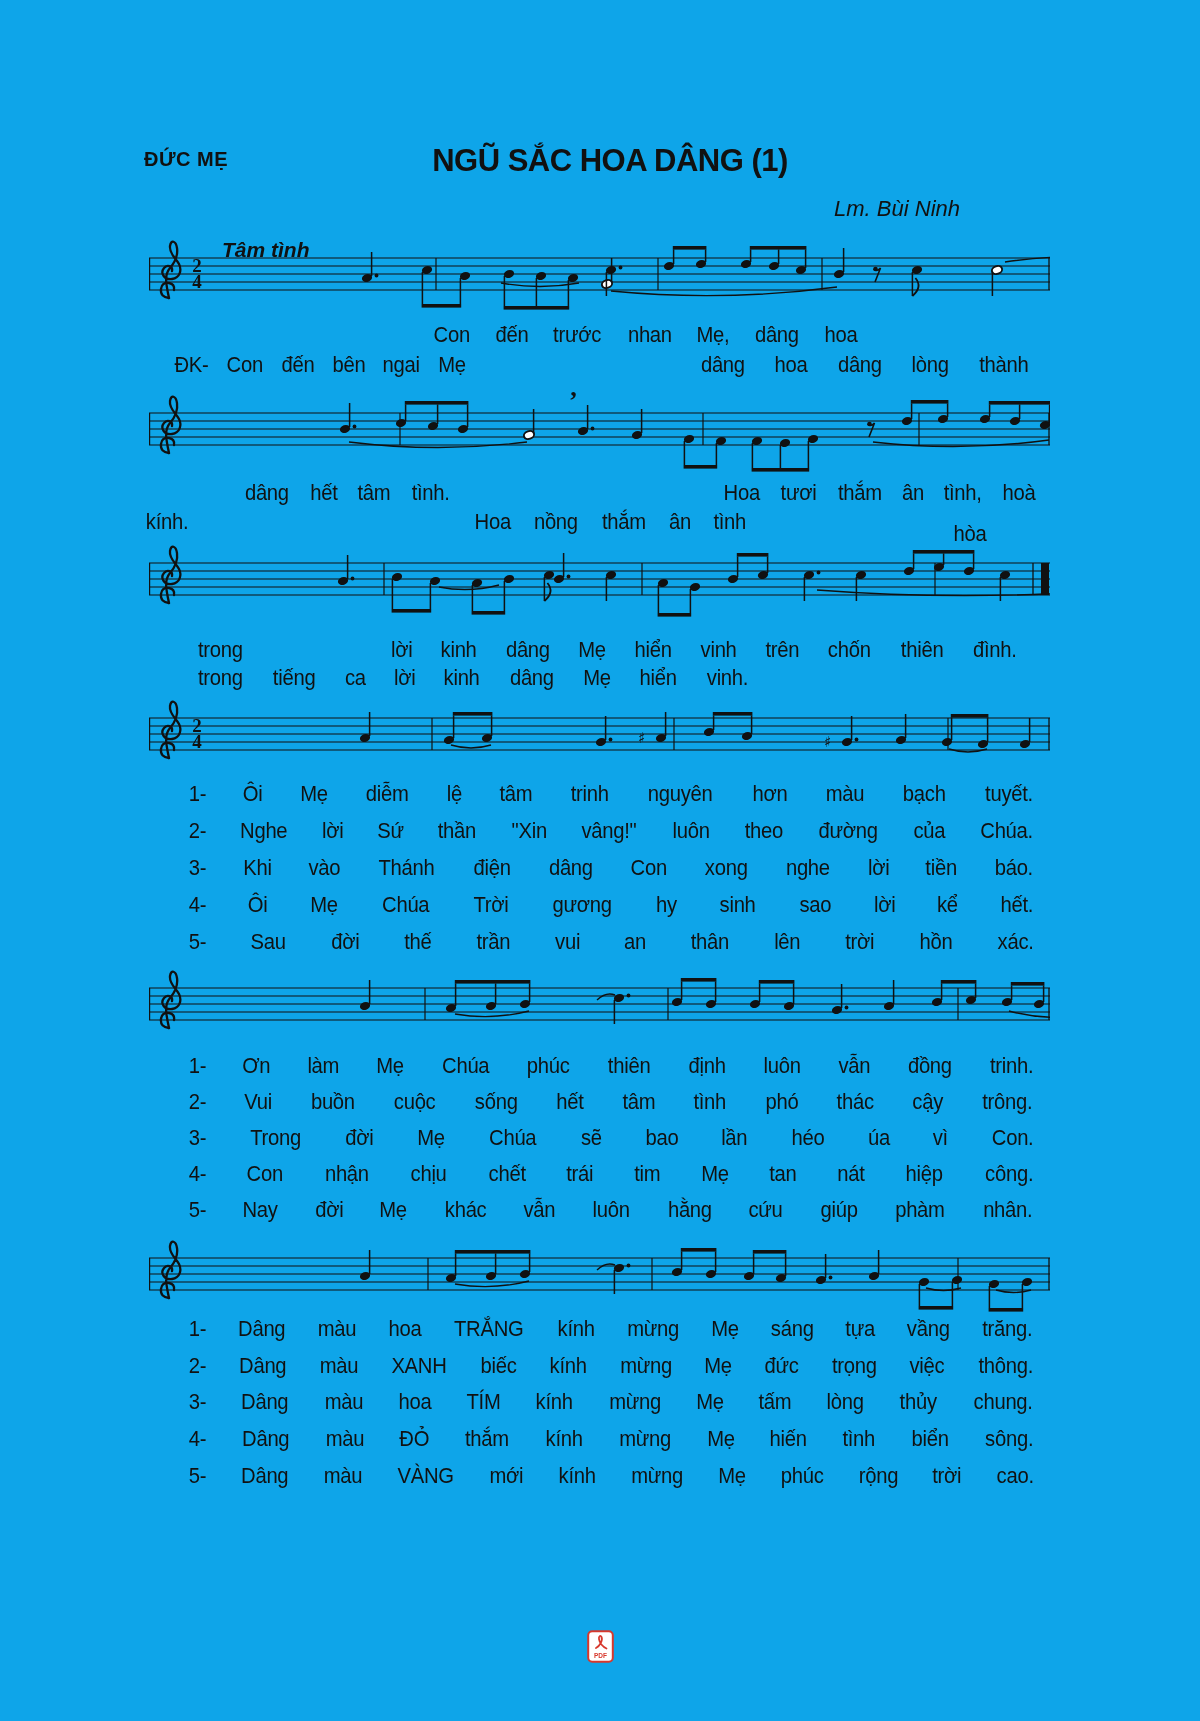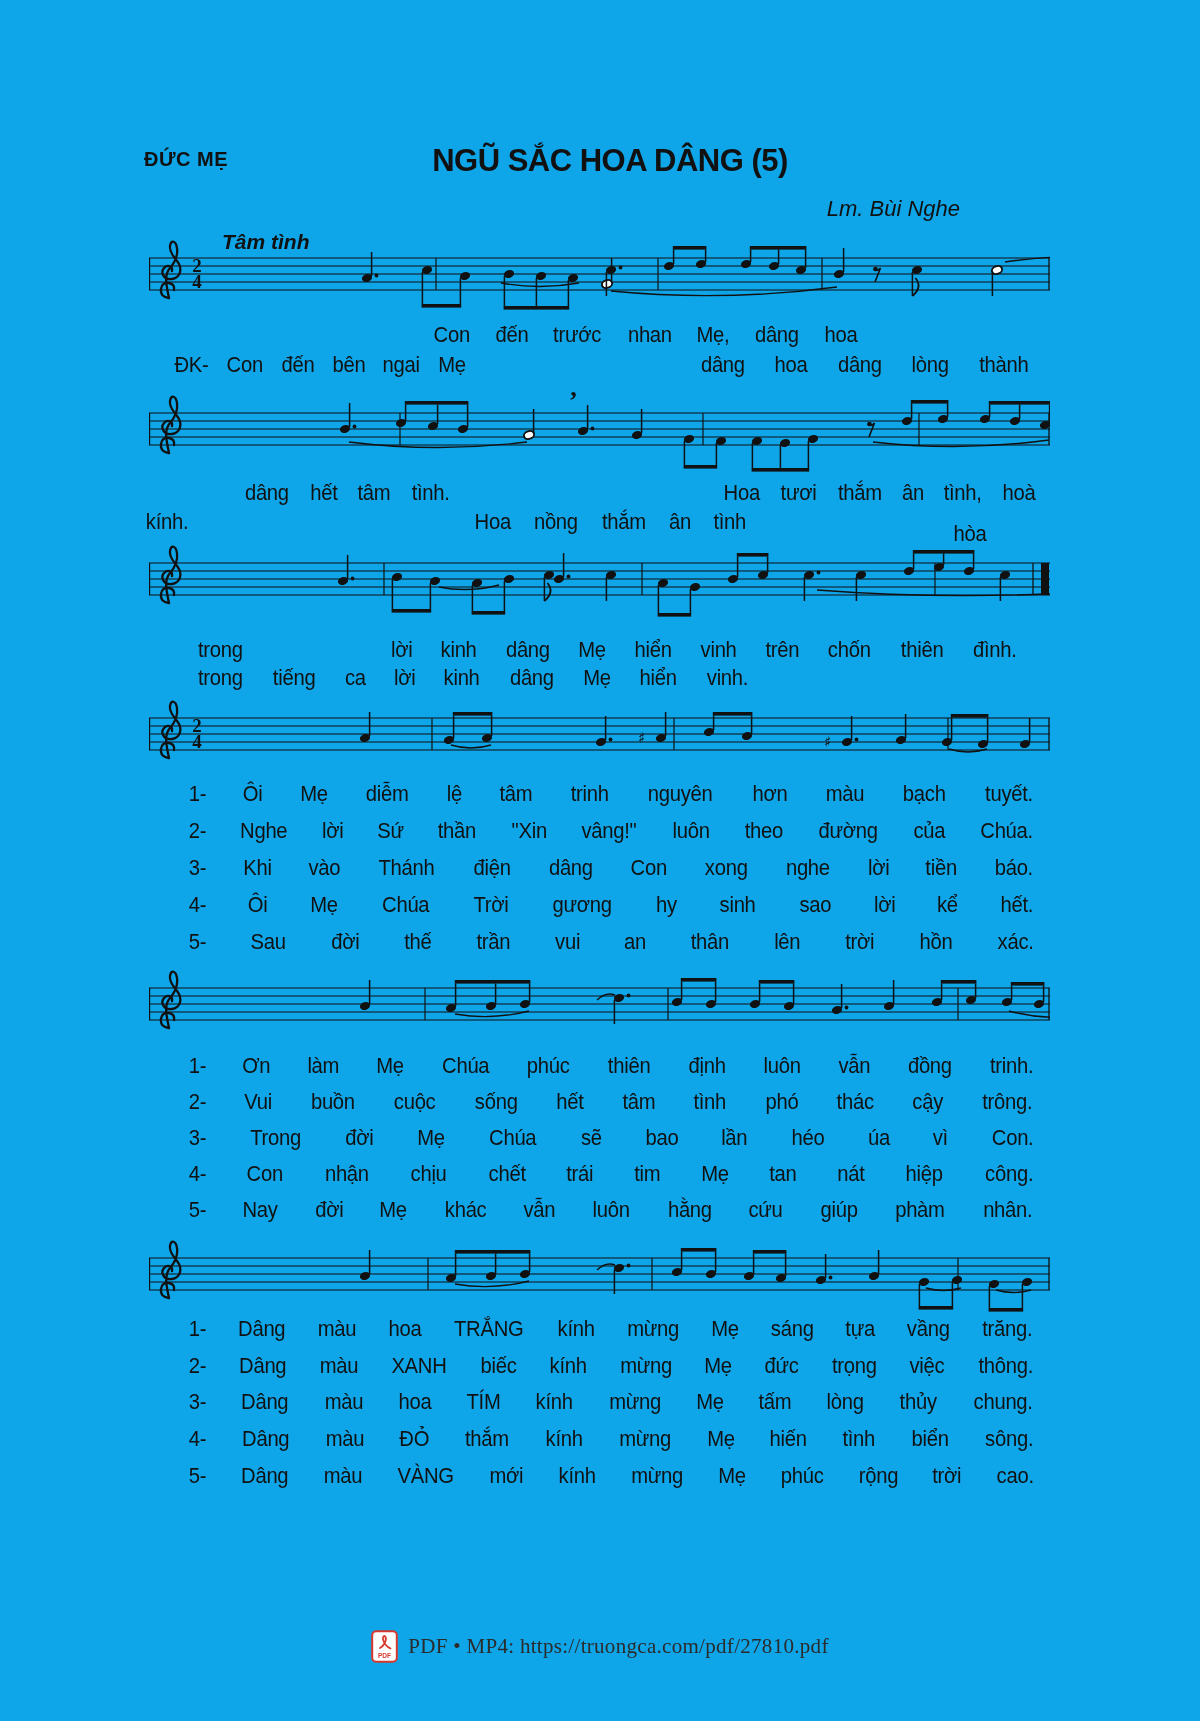--- a/index.html
+++ b/index.html
@@ -2,36 +2,36 @@
 <html><head>
 <meta charset="utf-8">
 <style>
   html,body{margin:0;padding:0;background:#888;}
   .page{position:relative;width:1200px;height:1721px;background:#0ea5e9;overflow:hidden;
         font-family:"Liberation Sans",sans-serif;color:#111;}
   .abs{position:absolute;}
   .hdr-cat{left:144px;top:148px;font-size:20px;font-weight:700;letter-spacing:.5px;}
   .hdr-title{left:300px;top:143px;width:620px;text-align:center;font-size:31px;font-weight:700;letter-spacing:-.5px;}
   .hdr-comp{left:700px;top:196px;width:260px;text-align:right;font-size:22px;font-style:italic;}
-  .tempo{left:222px;top:230px;font-size:21px;font-weight:700;font-style:italic;}
+  .tempo{left:222px;top:238px;font-size:21px;font-weight:700;font-style:italic;}
   .lyr-seg{position:absolute;display:flex;justify-content:space-between;height:26px;}
   .lyr-seg.single{justify-content:flex-start;}
   .w{font-size:22px;line-height:26px;white-space:pre;display:inline-block;transform:scaleX(.92);transform-origin:center;letter-spacing:-.3px;}
   .staff-svg{position:absolute;left:149px;width:901px;height:116px;}
   .footer{left:0;top:1626px;width:1200px;height:40px;display:flex;align-items:center;justify-content:center;gap:10px;}
   .flink{font-family:"Liberation Serif",serif;font-size:21px;color:#2b2b2b;letter-spacing:.3px;}
   .pdficon{width:27px;height:33px;display:inline-block;}
 </style>
 </head>
 <body>
 
 <div class="page">
   <div class="abs hdr-cat">ĐỨC MẸ</div>
-  <div class="abs hdr-title">NGŨ SẮC HOA DÂNG (5)</div>
-  <div class="abs hdr-comp">Lm. Bùi Nghe</div>
+  <div class="abs hdr-title">NGŨ SẮC HOA DÂNG (1)</div>
+  <div class="abs hdr-comp">Lm. Bùi Ninh</div>
   <div class="abs tempo">Tâm tình</div>
 
   <div id="staves"></div>
   <div id="lyrics">
       <div class="lyr-seg" style="left: 432px; top: 322px; width: 427px;">
         <span class="w">Con</span>
         <span class="w">đến</span>
         <span class="w">trước</span>
         <span class="w">nhan</span>
         <span class="w">Mẹ,</span>
@@ -319,21 +319,20 @@
     </div>
 
   <div class="abs footer">
     <span class="pdficon">
       <svg width="27" height="33" viewBox="0 0 27 33">
         <rect x="1.2" y="1.2" width="24.6" height="30.6" rx="4" fill="#fff" stroke="#d8382c" stroke-width="2"></rect>
         <path d="M 9 18 C 13 16 16 10 14.5 7 C 13.5 5 11.5 6 12 9 C 12.6 13 16 17 19.5 18.5" fill="none" stroke="#d8382c" stroke-width="1.8" stroke-linecap="round"></path>
         <text x="13.5" y="28" text-anchor="middle" font-family="Liberation Sans, sans-serif" font-size="6.5" font-weight="bold" fill="#d8382c">PDF</text>
       </svg>
     </span>
-    <span class="flink">PDF • MP4: https://truongca.com/pdf/27810.pdf</span>
   </div>
 <svg class="staff-svg" viewBox="0 0 901 116" width="901" height="116" style="top: 218px;">
       <line x1="0" y1="40" x2="901" y2="40" stroke="#111" stroke-width="1.1"></line>
       <line x1="0" y1="48" x2="901" y2="48" stroke="#111" stroke-width="1.1"></line>
       <line x1="0" y1="56" x2="901" y2="56" stroke="#111" stroke-width="1.1"></line>
       <line x1="0" y1="64" x2="901" y2="64" stroke="#111" stroke-width="1.1"></line>
       <line x1="0" y1="72" x2="901" y2="72" stroke="#111" stroke-width="1.1"></line>
       <line x1="0.6" y1="40" x2="0.6" y2="72" stroke="#111" stroke-width="1.2"></line>
       <g fill="none" stroke="#111" stroke-width="2.3" stroke-linecap="round">
         <path d="M 20 80 q -9 -1 -8 -9 q 1 -7 8 -6 q 6 1 5 7"></path>

